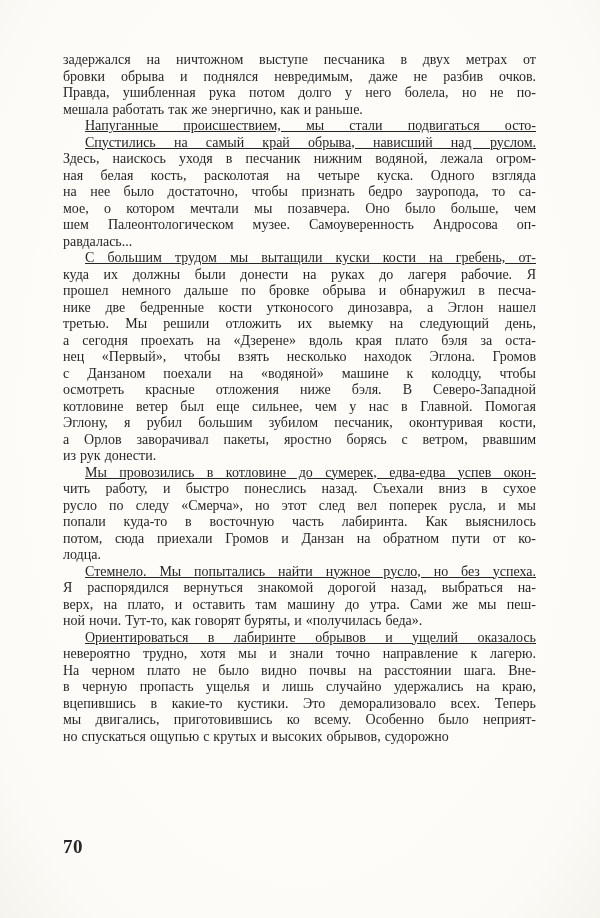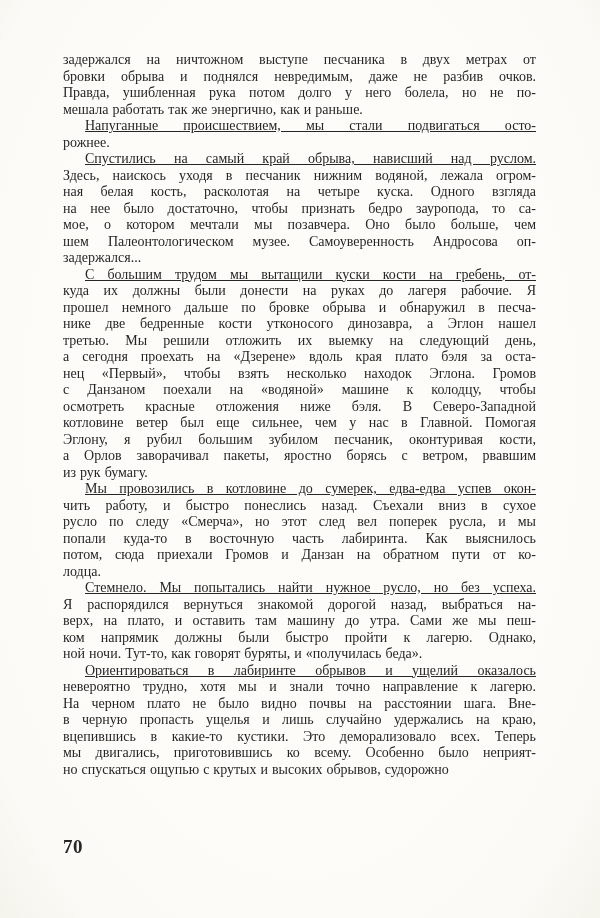--- a/index.html
+++ b/index.html
@@ -63,59 +63,57 @@
 <div class="page">
   <div class="text-block" id="text-block">
       <div class="para">
         <div class="line">задержался на ничтожном выступе песчаника в двух метрах от</div>
         <div class="line">бровки обрыва и поднялся невредимым, даже не разбив очков.</div>
         <div class="line">Правда, ушибленная рука потом долго у него болела, но не по-</div>
         <div class="line last">мешала работать так же энергично, как и раньше.</div>
       </div>
       <div class="para">
         <div class="line indent">Напуганные происшествием, мы стали подвигаться осто-</div>
-        <div class="line last">рожнее.</div>
       </div>
       <div class="para">
         <div class="line indent">Спустились на самый край обрыва, нависший над руслом.</div>
         <div class="line">Здесь, наискось уходя в песчаник нижним водяной, лежала огром-</div>
         <div class="line">ная белая кость, расколотая на четыре куска. Одного взгляда</div>
         <div class="line">на нее было достаточно, чтобы признать бедро зауропода, то са-</div>
         <div class="line">мое, о котором мечтали мы позавчера. Оно было больше, чем</div>
         <div class="line">шем Палеонтологическом музее. Самоуверенность Андросова оп-</div>
-        <div class="line last">задержался...</div>
+        <div class="line last">равдалась...</div>
       </div>
       <div class="para">
         <div class="line indent">С большим трудом мы вытащили куски кости на гребень, от-</div>
         <div class="line">куда их должны были донести на руках до лагеря рабочие. Я</div>
         <div class="line">прошел немного дальше по бровке обрыва и обнаружил в песча-</div>
         <div class="line">нике две бедренные кости утконосого динозавра, а Эглон нашел</div>
         <div class="line">третью. Мы решили отложить их выемку на следующий день,</div>
         <div class="line">а сегодня проехать на «Дзерене» вдоль края плато бэля за оста-</div>
         <div class="line">нец «Первый», чтобы взять несколько находок Эглона. Громов</div>
         <div class="line">с Данзаном поехали на «водяной» машине к колодцу, чтобы</div>
         <div class="line">осмотреть красные отложения ниже бэля. В Северо-Западной</div>
         <div class="line">котловине ветер был еще сильнее, чем у нас в Главной. Помогая</div>
         <div class="line">Эглону, я рубил большим зубилом песчаник, оконтуривая кости,</div>
         <div class="line">а Орлов заворачивал пакеты, яростно борясь с ветром, рвавшим</div>
-        <div class="line last">из рук бумагу.</div>
+        <div class="line last">из рук донести.</div>
       </div>
       <div class="para">
         <div class="line indent">Мы провозились в котловине до сумерек, едва-едва успев окон-</div>
         <div class="line">чить работу, и быстро понеслись назад. Съехали вниз в сухое</div>
         <div class="line">русло по следу «Смерча», но этот след вел поперек русла, и мы</div>
         <div class="line">попали куда-то в восточную часть лабиринта. Как выяснилось</div>
         <div class="line">потом, сюда приехали Громов и Данзан на обратном пути от ко-</div>
         <div class="line last">лодца.</div>
       </div>
       <div class="para">
         <div class="line indent">Стемнело. Мы попытались найти нужное русло, но без успеха.</div>
         <div class="line">Я распорядился вернуться знакомой дорогой назад, выбраться на-</div>
         <div class="line">верх, на плато, и оставить там машину до утра. Сами же мы пеш-</div>
-        <div class="line">ком напрямик должны были быстро пройти к лагерю. Однако,</div>
         <div class="line last">ной ночи. Тут-то, как говорят буряты, и «получилась беда».</div>
       </div>
       <div class="para">
         <div class="line indent">Ориентироваться в лабиринте обрывов и ущелий оказалось</div>
         <div class="line">невероятно трудно, хотя мы и знали точно направление к лагерю.</div>
         <div class="line">На черном плато не было видно почвы на расстоянии шага. Вне-</div>
         <div class="line">в черную пропасть ущелья и лишь случайно удержались на краю,</div>
         <div class="line">вцепившись в какие-то кустики. Это деморализовало всех. Теперь</div>
         <div class="line">мы двигались, приготовившись ко всему. Особенно было неприят-</div>
         <div class="line last">но спускаться ощупью с крутых и высоких обрывов, судорожно</div>

